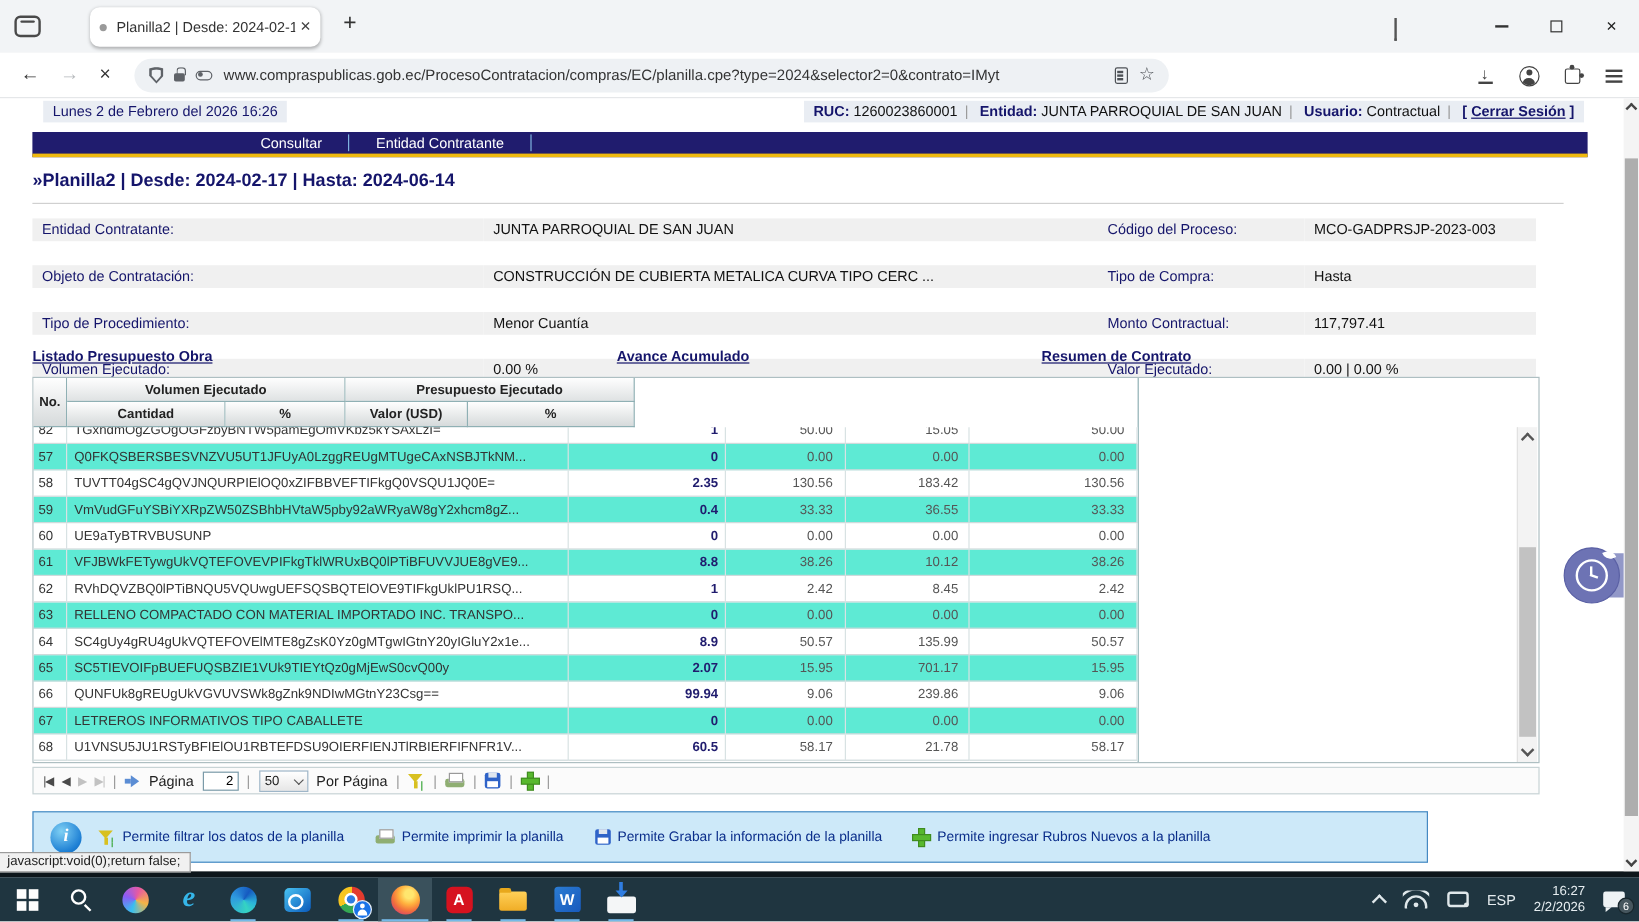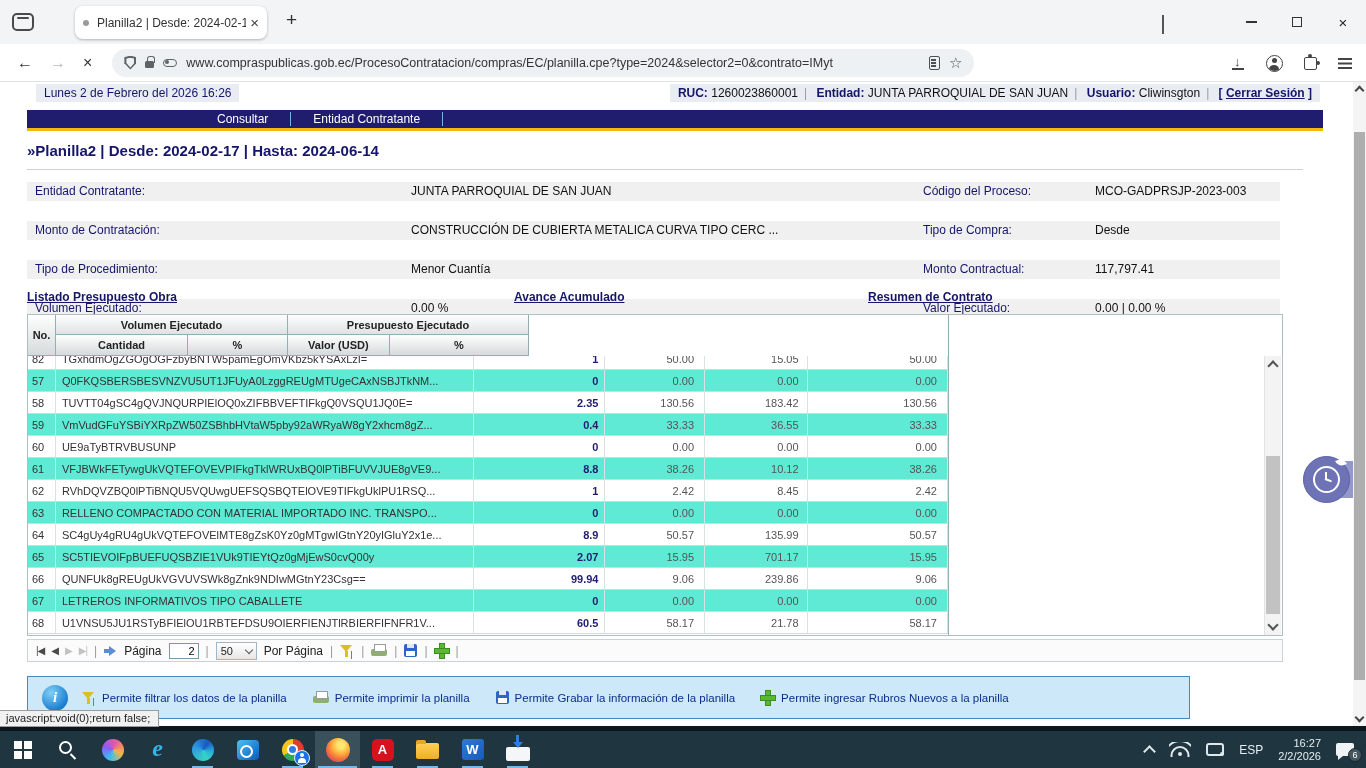--- a/index.html
+++ b/index.html
@@ -248,21 +248,21 @@
 <div class="page">
 
   <div class="topstrip">
     <span class="chip left">Lunes 2 de Febrero del 2026 16:26</span>
     <span class="chip right">
       <span class="blab">RUC:</span>
       <span>1260023860001</span><span class="psep">|</span>
       <span class="blab">Entidad:</span>
       <span>JUNTA PARROQUIAL DE SAN JUAN</span><span class="psep">|</span>
       <span class="blab">Usuario:</span>
-      <span>Cliwinsgton</span><span class="psep">|</span>
+      <span>Contractual</span><span class="psep">|</span>
       <span class="logout"><span>[ </span><u>Cerrar Sesión</u><span> ]</span></span>
     </span>
   </div>
 
   <div class="menubar">
     <span class="mspacer"></span>
     <span class="mitem">Consultar</span>
     <span class="msep"></span>
     <span class="mitem">Entidad Contratante</span>
     <span class="msep"></span>
@@ -270,24 +270,24 @@
 
   <div class="pagetitle">»Planilla2 | Desde: 2024-02-17 | Hasta: 2024-06-14</div>
   <div class="titlerule"></div>
 
   <div class="infogrid">
     <div class="icell ilab">Entidad Contratante:</div>
     <div class="icell ival">JUNTA PARROQUIAL DE SAN JUAN</div>
     <div class="icell ilab">Código del Proceso:</div>
     <div class="icell ival">MCO-GADPRSJP-2023-003</div>
 
-    <div class="icell ilab">Monto de Contratación:</div>
+    <div class="icell ilab">Objeto de Contratación:</div>
     <div class="icell ival">CONSTRUCCIÓN DE CUBIERTA METALICA CURVA TIPO CERC ...</div>
     <div class="icell ilab">Tipo de Compra:</div>
-    <div class="icell ival">Desde</div>
+    <div class="icell ival">Hasta</div>
 
     <div class="icell ilab">Tipo de Procedimiento:</div>
     <div class="icell ival">Menor Cuantía</div>
     <div class="icell ilab">Monto Contractual:</div>
     <div class="icell ival">117,797.41</div>
 
     <div class="icell ilab">Volumen Ejecutado:</div>
     <div class="icell ival">0.00 %</div>
     <div class="icell ilab">Valor Ejecutado:</div>
     <div class="icell ival">0.00 | 0.00 %</div>

